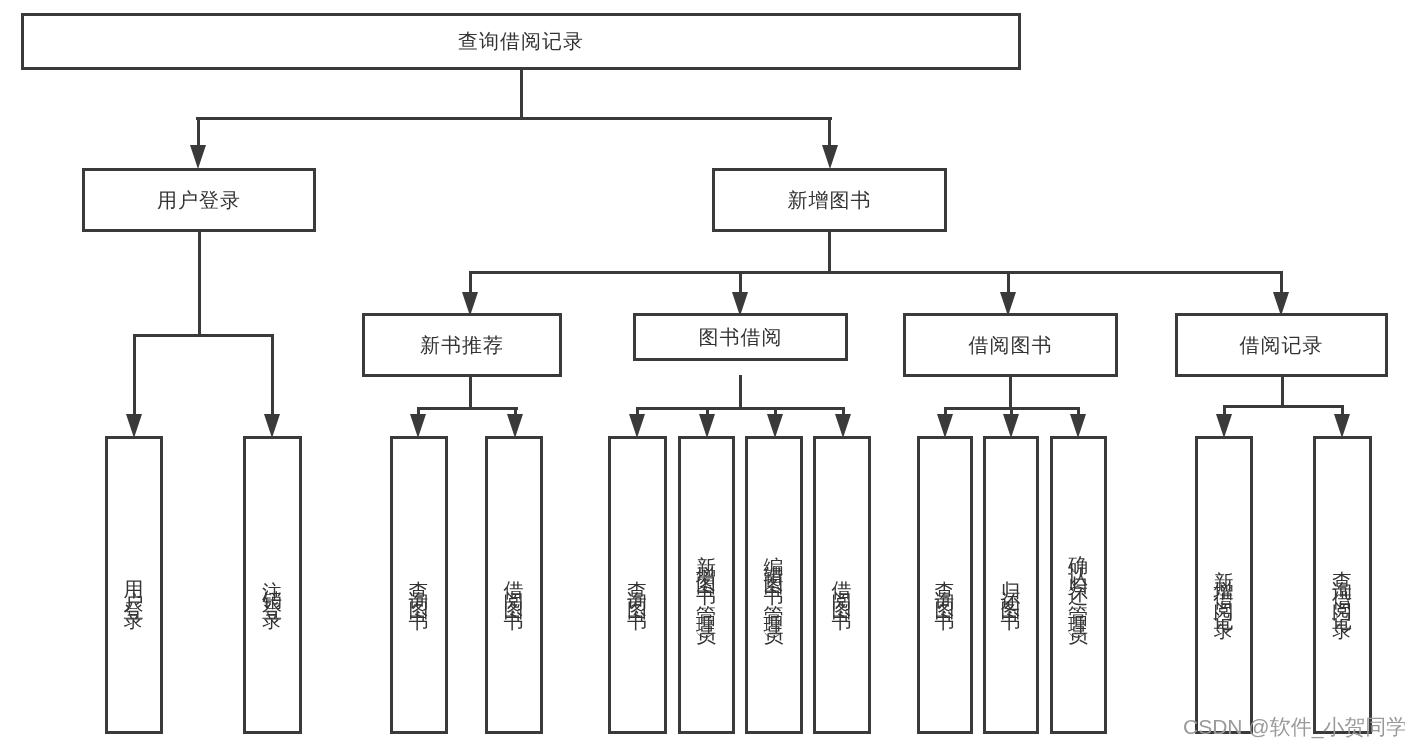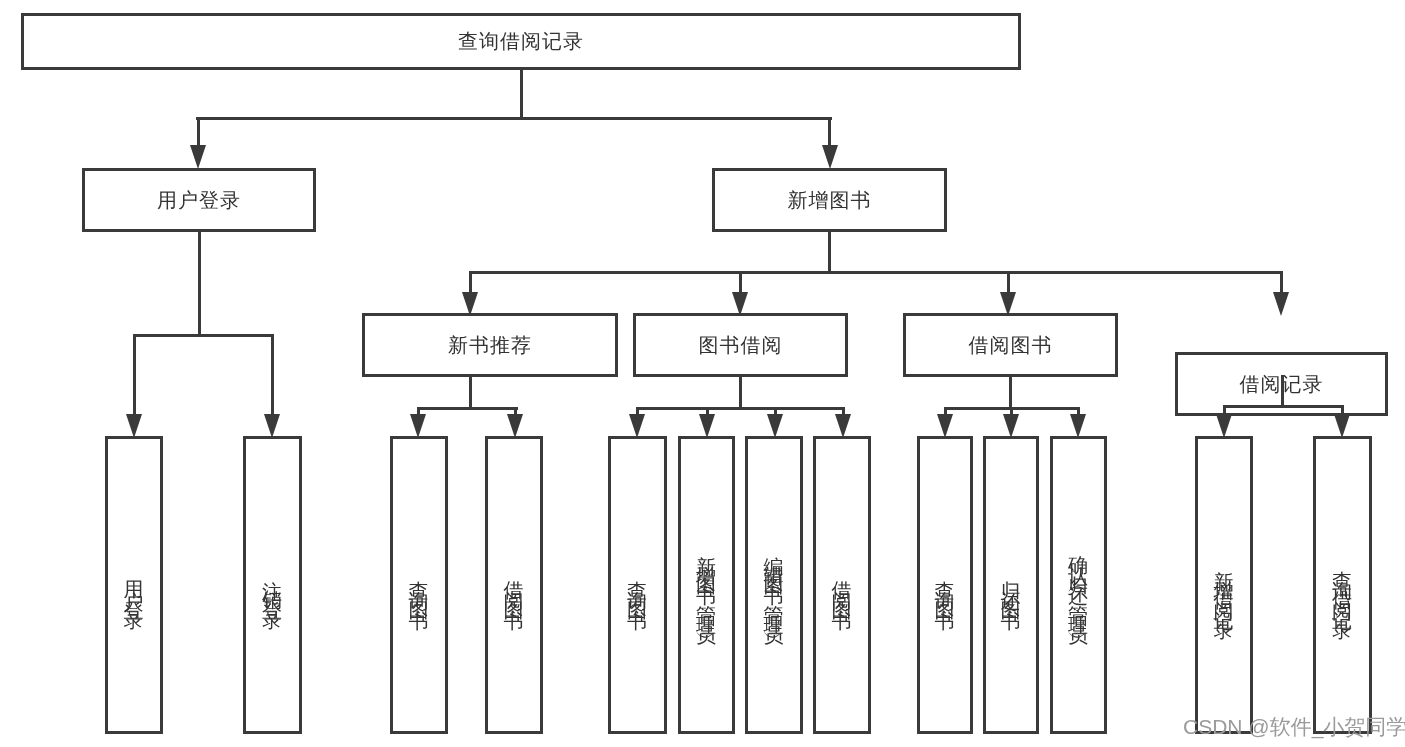--- a/index.html
+++ b/index.html
@@ -85,30 +85,30 @@
   <div class="line" style="left:469px;top:271px;width:814px;height:3px;"></div>
   <div class="line" style="left:469px;top:271px;width:3px;height:25px;"></div>
   <div class="line" style="left:739px;top:271px;width:3px;height:25px;"></div>
   <div class="line" style="left:1007px;top:271px;width:3px;height:25px;"></div>
   <div class="line" style="left:1280px;top:271px;width:3px;height:25px;"></div>
   <div class="arr" style="left:462px;top:292px;"></div>
   <div class="arr" style="left:732px;top:292px;"></div>
   <div class="arr" style="left:1000px;top:292px;"></div>
   <div class="arr" style="left:1273px;top:292px;"></div>
 
-  <div class="node" style="left:362px;top:313px;width:256px;height:64px;">
+  <div class="node" style="left:362px;top:313px;width:200px;height:64px;">
     <span class="lbl">新书推荐</span>
   </div>
-  <div class="node" style="left:633px;top:313px;width:215px;height:64px;">
+  <div class="node" style="left:633px;top:313px;width:215px;height:48px;">
     <span class="lbl">图书借阅</span>
   </div>
   <div class="node" style="left:903px;top:313px;width:215px;height:64px;">
     <span class="lbl">借阅图书</span>
   </div>
-  <div class="node" style="left:1175px;top:313px;width:213px;height:64px;margin-top:39px;">
+  <div class="node" style="left:1175px;top:313px;width:213px;height:64px;">
     <span class="lbl">借阅记录</span>
   </div>
 
   <div class="line" style="left:469px;top:375px;width:3px;height:35px;"></div>
   <div class="line" style="left:417px;top:407px;width:101px;height:3px;"></div>
   <div class="line" style="left:417px;top:407px;width:3px;height:11px;"></div>
   <div class="line" style="left:514px;top:407px;width:3px;height:11px;"></div>
   <div class="arr" style="left:410px;top:414px;"></div>
   <div class="arr" style="left:507px;top:414px;"></div>
 

